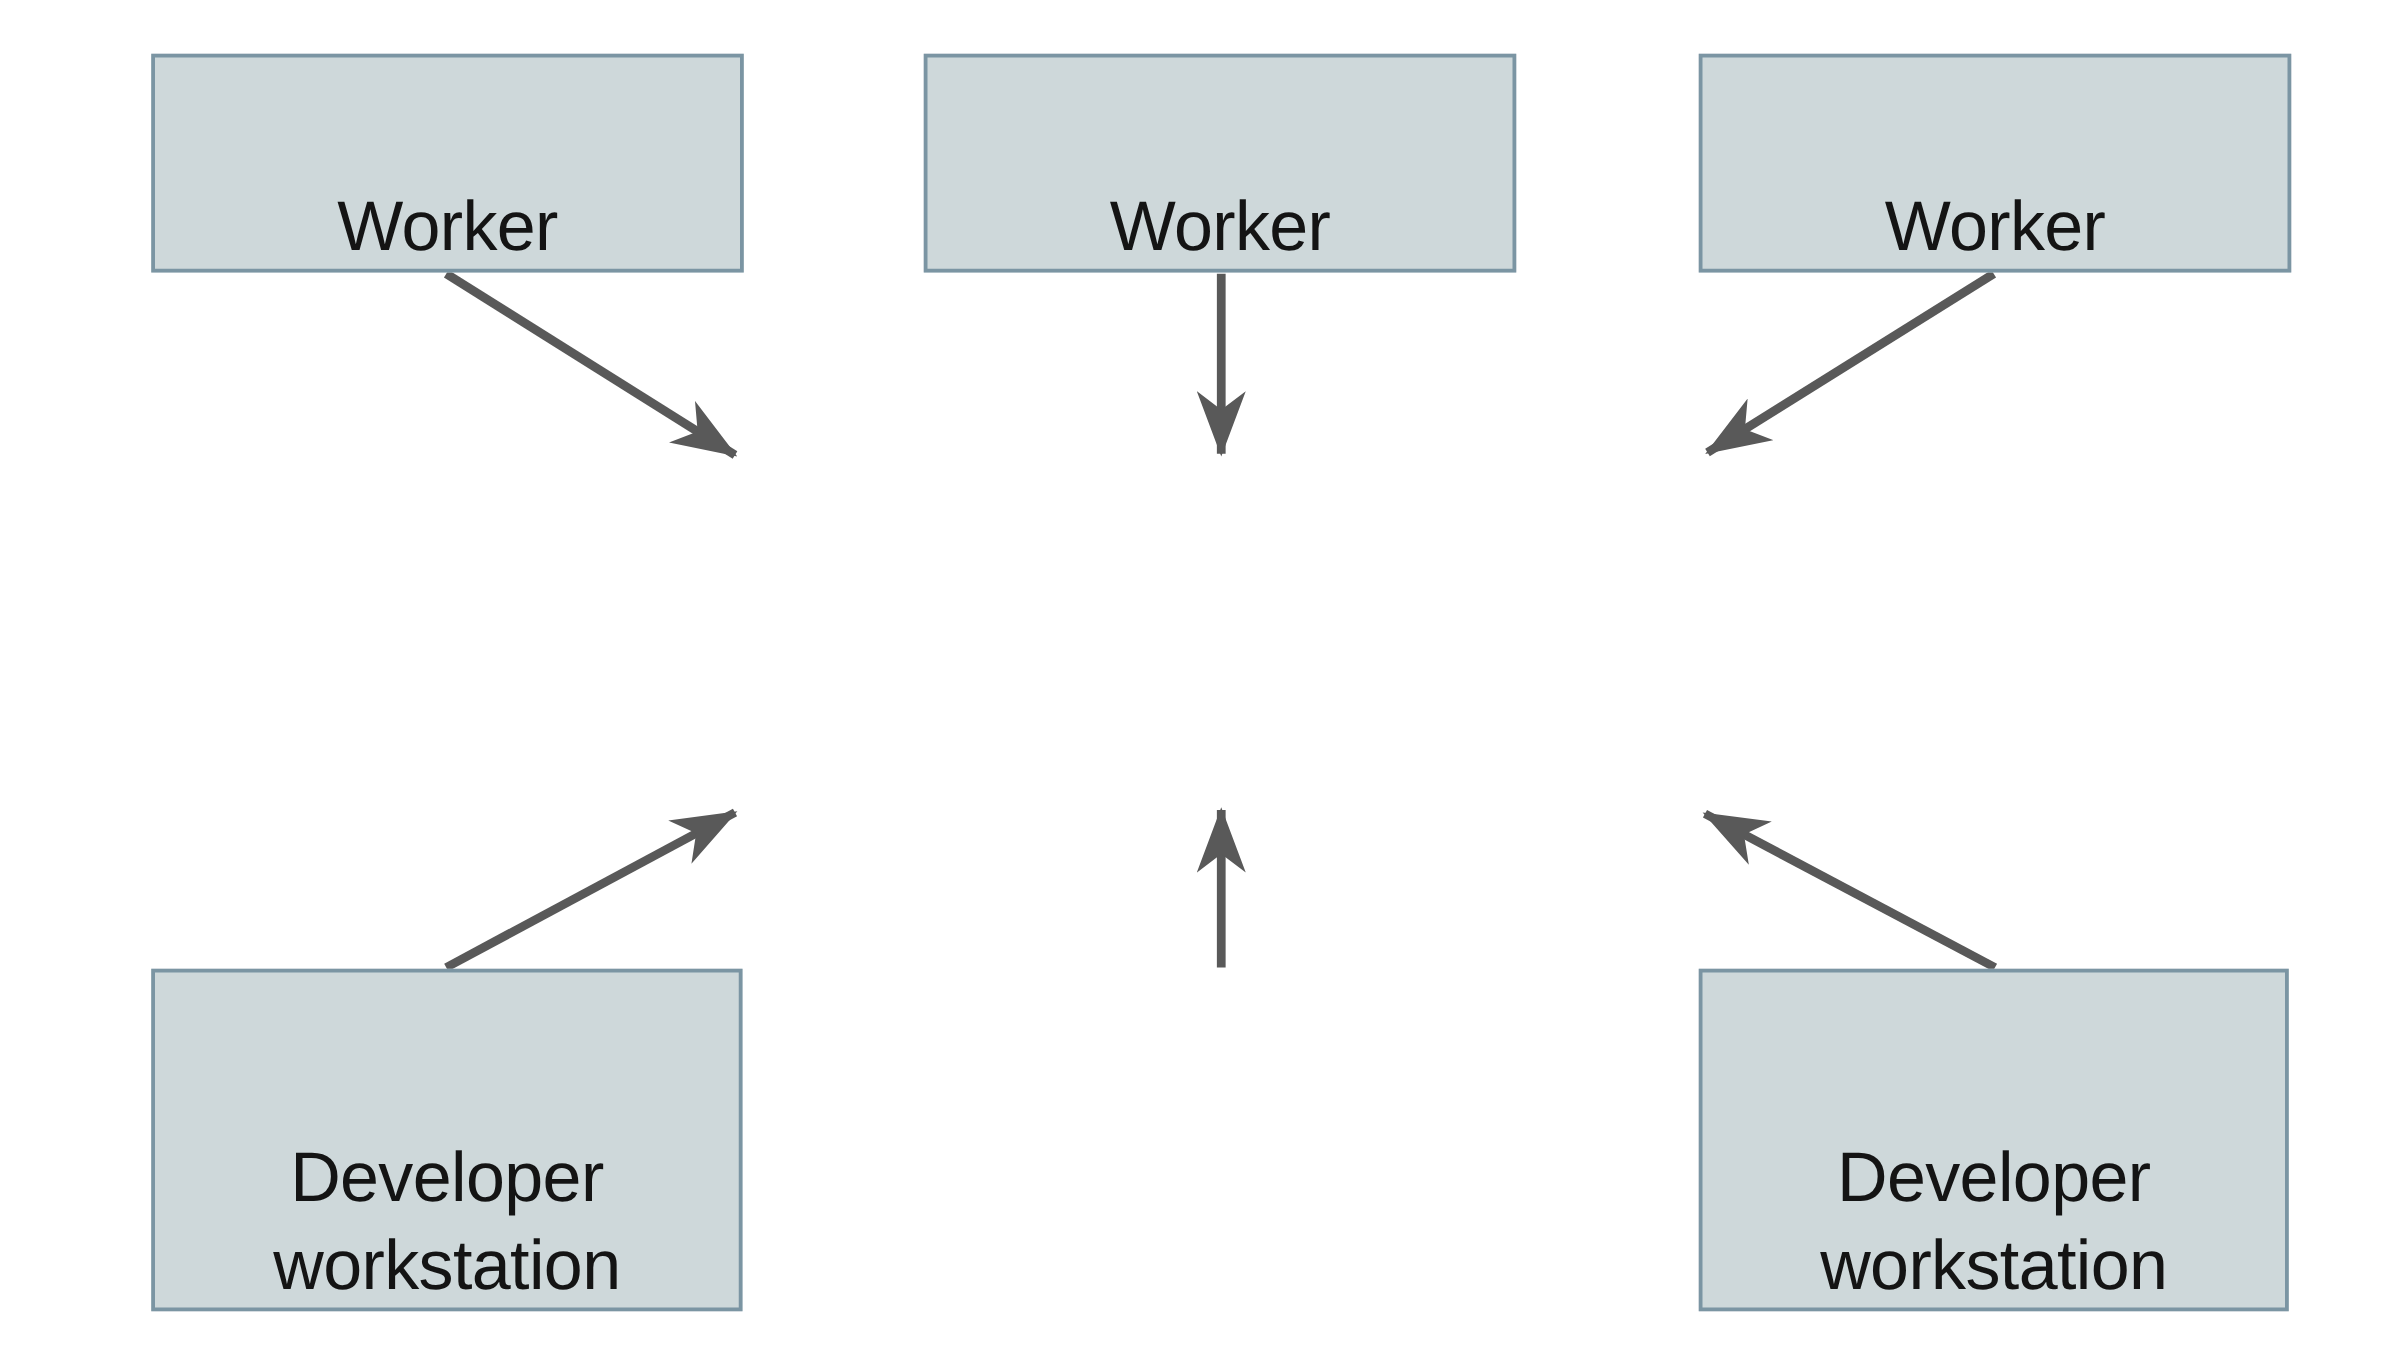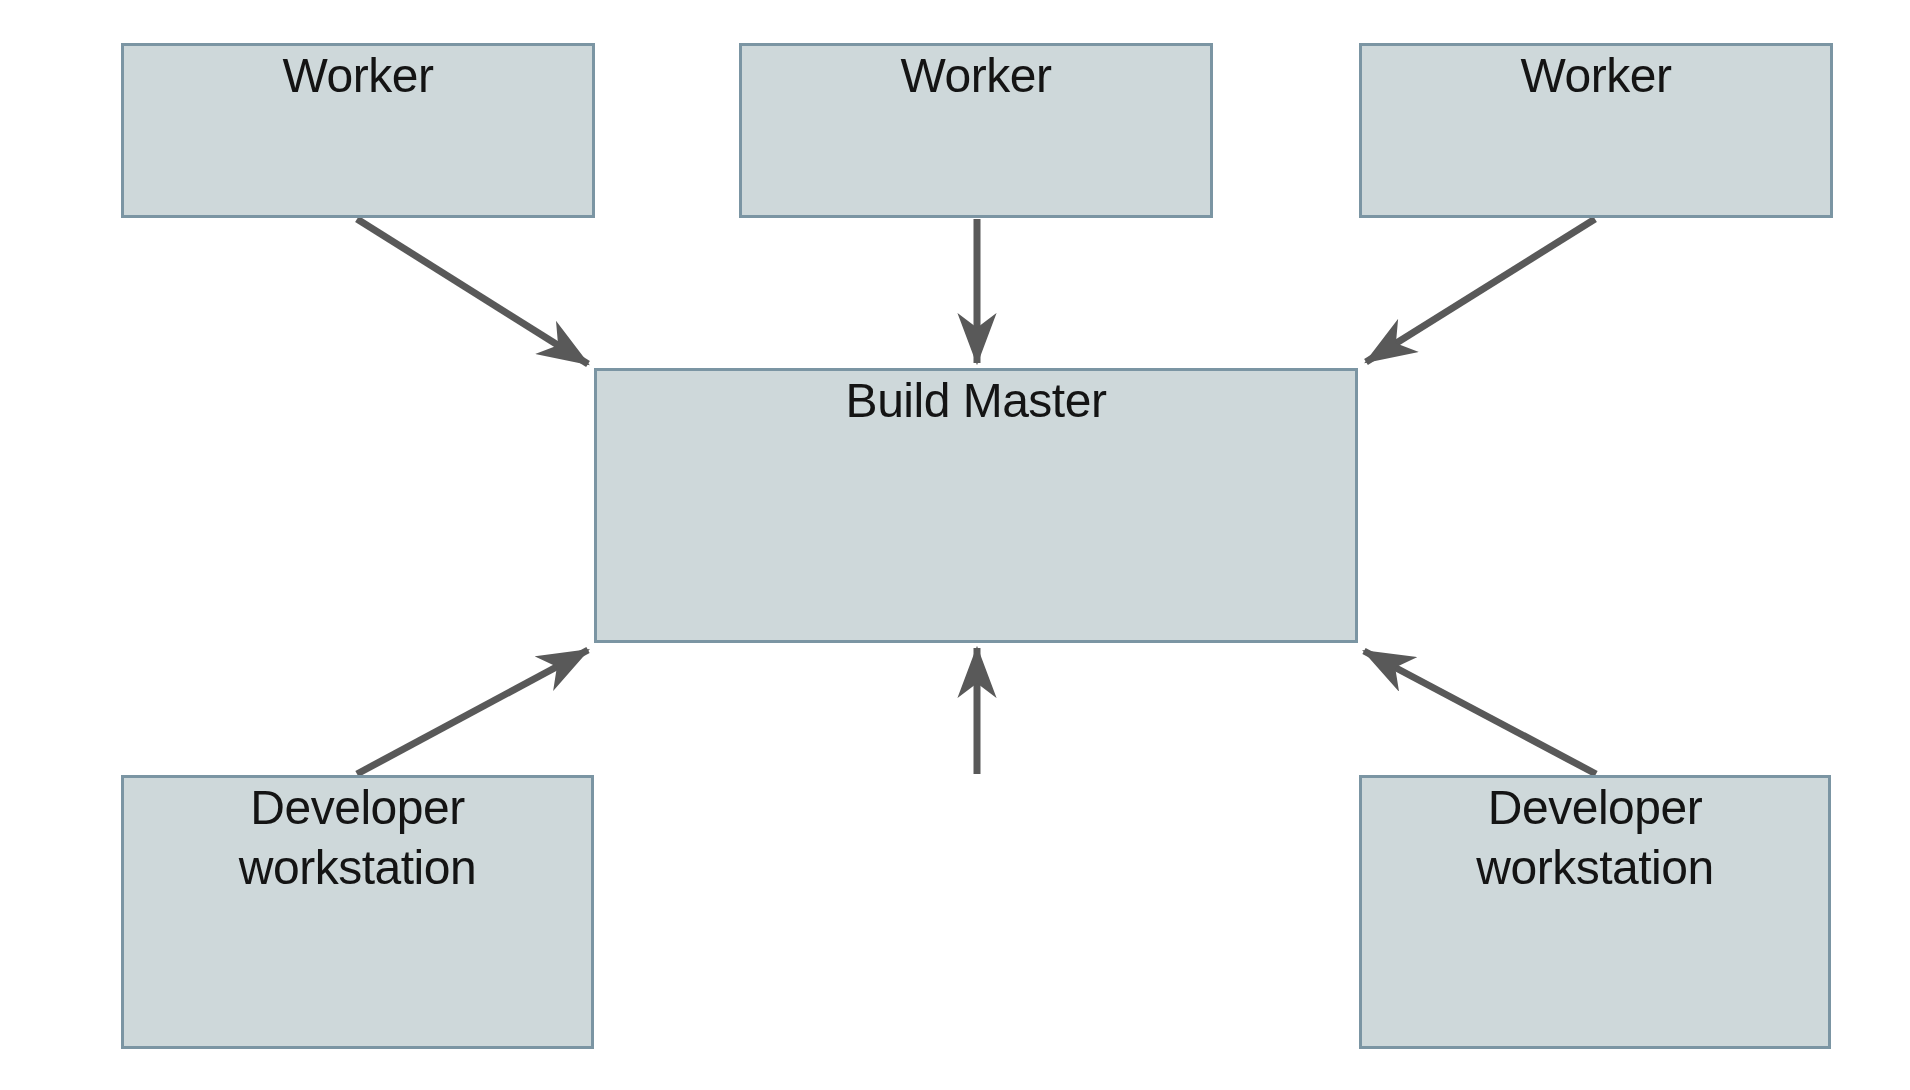--- a/index.html
+++ b/index.html
@@ -25,24 +25,24 @@
     width: 1910px; height: 1090px;
     z-index: 1;
   }
   .node {
     position: absolute;
     z-index: 2;
     background: var(--node-fill);
     border: 3px solid var(--node-border);
     color: var(--text-color);
     display: flex;
-    align-items: flex-start;
+    align-items: flex-end;
     justify-content: center;
     text-align: center;
-    font-size: 48px;
+    font-size: 56px;
     line-height: 1.24;
     letter-spacing: -0.5px;
   }
   
   .worker-left   { left: 121px;  top: 43px;  width: 474px; height: 175px; }
   .worker-center { left: 739px;  top: 43px;  width: 474px; height: 175px; }
   .worker-right  { left: 1359px; top: 43px;  width: 474px; height: 175px; }
   
   .build-master  { left: 594px;  top: 368px; width: 764px; height: 275px; }
   
@@ -80,23 +80,20 @@
   </div>
 
   <div class="node worker-center">
     <span>Worker</span>
   </div>
 
   <div class="node worker-right">
     <span>Worker</span>
   </div>
 
-  <div class="node build-master">
-    <span>Build Master</span>
-  </div>
 
   <div class="node dev-left">
     <span>Developer workstation</span>
   </div>
 
 
   <div class="node dev-right">
     <span>Developer workstation</span>
   </div>
 

